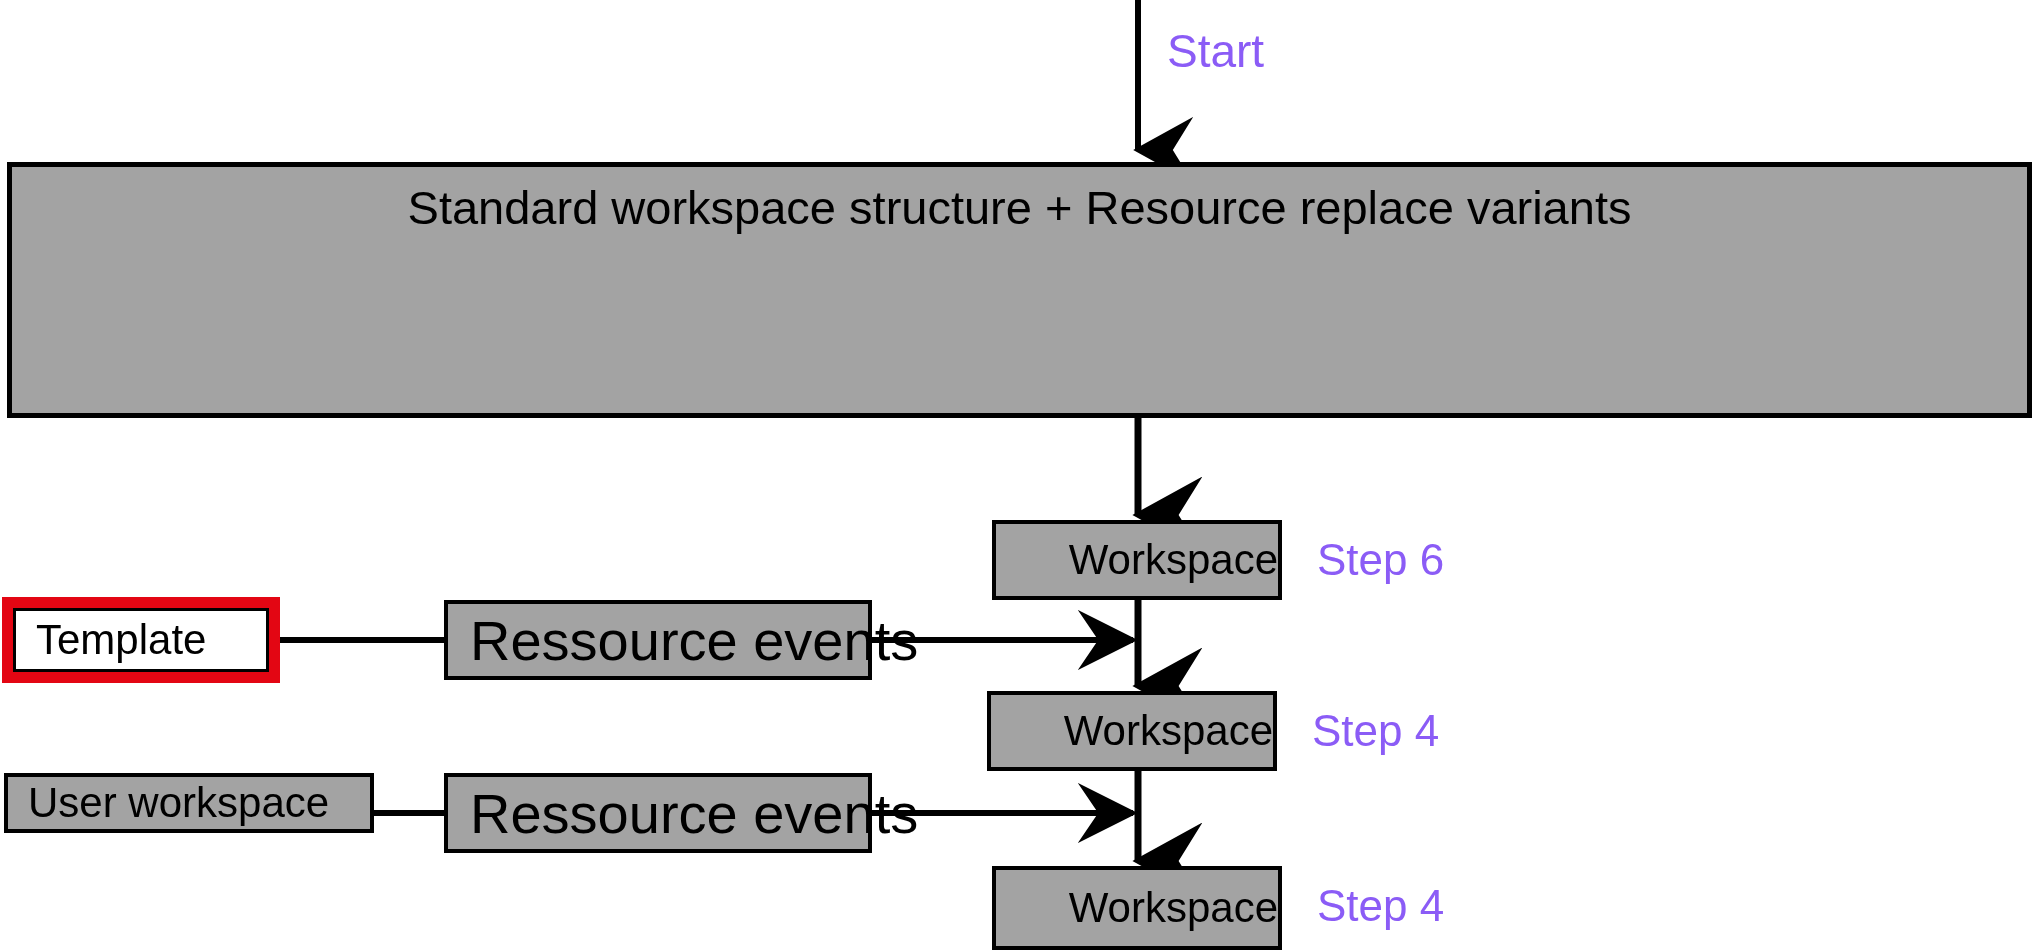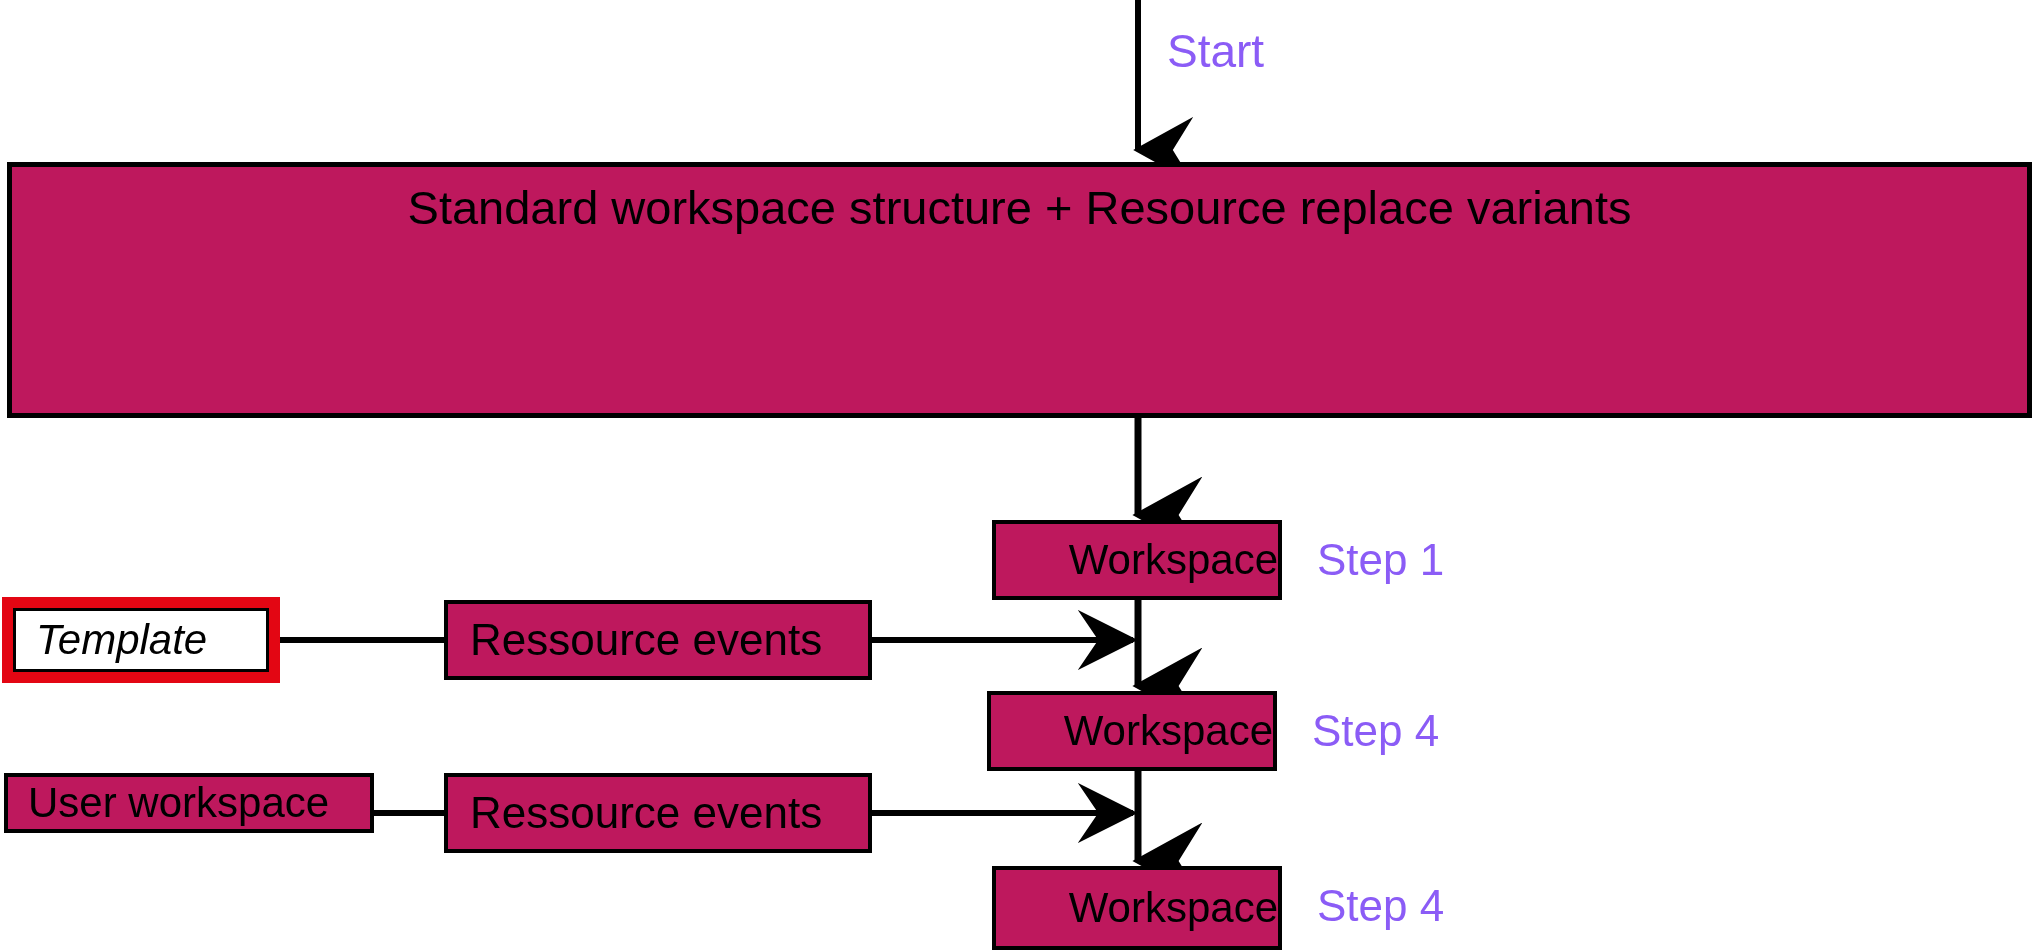--- a/index.html
+++ b/index.html
@@ -24,21 +24,21 @@
     top: 0;
     width: 2039px;
     height: 952px;
     pointer-events: none;
   }
 
   
   .node {
     position: absolute;
     box-sizing: border-box;
-    background: #be185d;
+    background: #a3a3a3;
     border: 4px solid #000000;
     display: flex;
     align-items: center;
     color: #000000;
     white-space: nowrap;
     z-index: 3;
   }
   .node .node-label {
     display: block;
     width: 100%;
@@ -78,21 +78,21 @@
   
   .node.events {
     left: 444px;
     width: 428px;
     height: 80px;
     justify-content: flex-start;
     padding-left: 22px;
   }
   .node.events .node-label {
     text-align: left;
-    font-size: 44px;
+    font-size: 56px;
   }
   .node.ev1 { top: 600px; }
   .node.ev2 { top: 773px; }
 
   
   .node.userws {
     left: 4px;
     top: 773px;
     width: 370px;
     height: 60px;
@@ -121,21 +121,20 @@
     background: #ffffff;
     border: 3px solid #000000;
     display: flex;
     align-items: center;
     justify-content: flex-start;
     padding-left: 20px;
   }
   .node.template .node-label {
     text-align: left;
     font-size: 42px;
-    font-style: italic;
   }
 
   
   .edge-label {
     position: absolute;
     color: #8b5cf6;
     white-space: nowrap;
     font-size: 46px;
     line-height: 1;
     z-index: 4;
@@ -173,21 +172,21 @@
 
     <line x1="868" y1="640" x2="1133" y2="640" stroke="#000000" stroke-width="6" marker-end="url(#arrowright)"></line>
 
     <line x1="370" y1="813" x2="448" y2="813" stroke="#000000" stroke-width="6"></line>
 
     <line x1="868" y1="813" x2="1133" y2="813" stroke="#000000" stroke-width="6" marker-end="url(#arrowright)"></line>
   </svg>
 
   <div class="edge-label start-label">Start</div>
 
-  <div class="edge-label step-label step1">Step 1</div>
+  <div class="edge-label step-label step1">Step 6</div>
 
   <div class="edge-label step-label step2">Step 4</div>
 
   <div class="edge-label step-label step3">Step 4</div>
 
   <div class="node banner">
     <span class="node-label">Standard workspace structure + Resource replace variants</span>
   </div>
 
   <div class="node workspace ws1">

